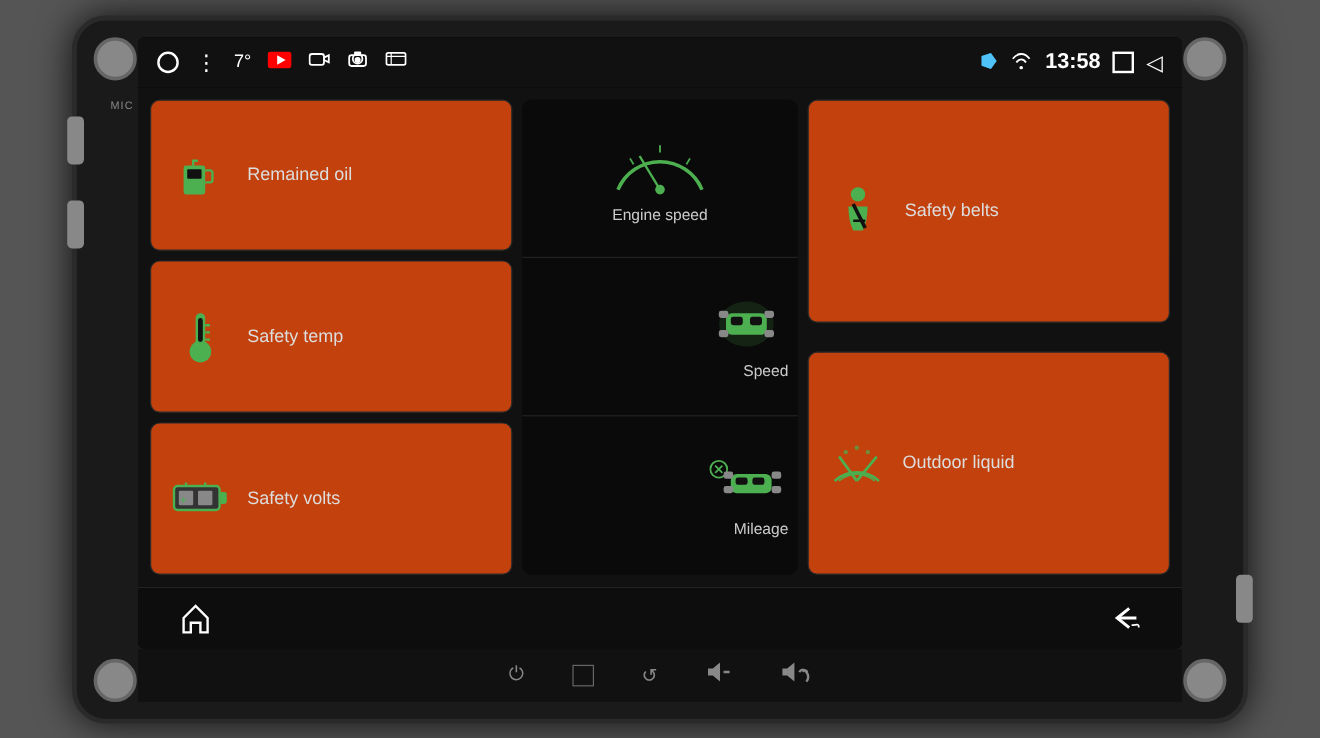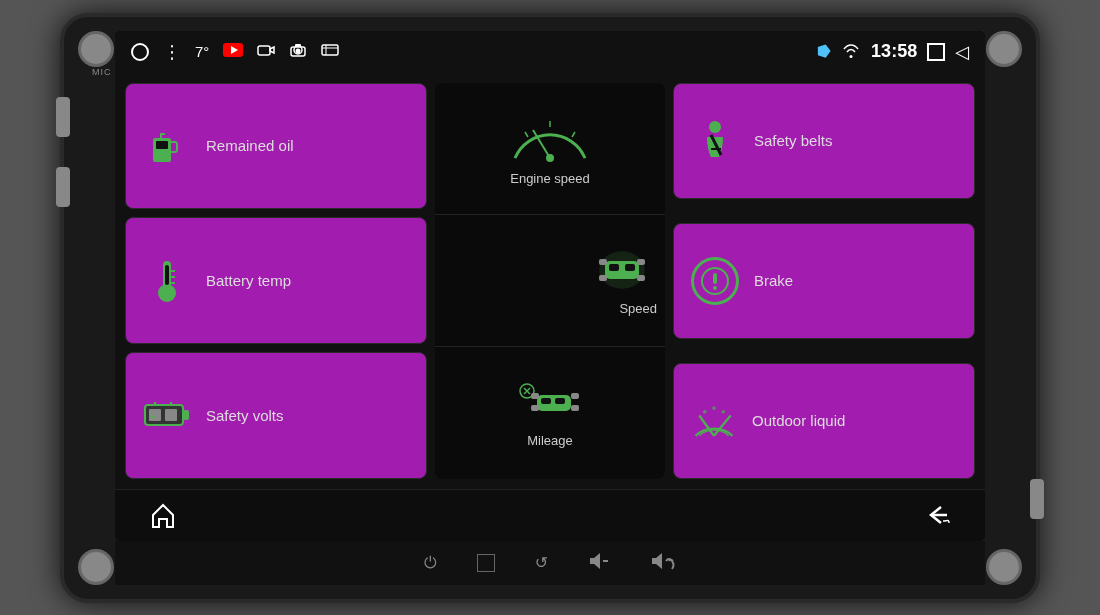--- a/index.html
+++ b/index.html
@@ -52,21 +52,21 @@
       border: 3px solid #666;
     }
     .corner-circle.tl { top: 14px; left: 14px; }
     .corner-circle.tr { top: 14px; right: 14px; }
     .corner-circle.bl { bottom: 14px; left: 14px; }
     .corner-circle.br { bottom: 14px; right: 14px; }
 
     
     .mic-label {
       position: absolute;
-      top: 50px;
+      top: 66px;
       left: 28px;
       color: #888;
       font-size: 9px;
       letter-spacing: 1px;
     }
 
     .screen {
       width: 870px;
       height: 510px;
       background: #000;
@@ -153,21 +153,21 @@
     
     .right-col {
       display: flex;
       flex-direction: column;
       gap: 24px;
       flex: 1;
     }
 
     
     .menu-tile {
-      background: #a21caf;
+      background: #c2410c;
       border-radius: 8px;
       display: flex;
       align-items: center;
       gap: 14px;
       padding: 0 16px;
       flex: 1;
       cursor: pointer;
       border: 1px solid #2a2a2a;
     }
 
@@ -204,21 +204,21 @@
       align-items: flex-end;
       justify-content: center;
       border-bottom: 1px solid #222;
       padding: 8px;
     }
 
     .center-bot {
       flex: 1;
       display: flex;
       flex-direction: column;
-      align-items: center;
+      align-items: flex-end;
       justify-content: center;
       padding: 8px;
     }
 
     .center-label {
       color: #ccc;
       font-size: 13px;
       margin-top: 6px;
     }
 
@@ -381,21 +381,21 @@
           <div class="tile-icon">
             <svg width="36" height="48" viewBox="0 0 36 48" fill="none">
               <rect x="14" y="4" width="8" height="28" rx="4" fill="#4CAF50"></rect>
               <circle cx="18" cy="36" r="9" fill="#4CAF50"></circle>
               <rect x="16" y="8" width="4" height="20" rx="2" fill="#111"></rect>
               <line x1="22" y1="14" x2="26" y2="14" stroke="#4CAF50" stroke-width="2"></line>
               <line x1="22" y1="20" x2="26" y2="20" stroke="#4CAF50" stroke-width="2"></line>
               <line x1="22" y1="26" x2="26" y2="26" stroke="#4CAF50" stroke-width="2"></line>
             </svg>
           </div>
-          <span class="tile-label">Battery temp</span>
+          <span class="tile-label">Safety temp</span>
         </div>
 
         <div class="menu-tile">
           <div class="tile-icon">
             <svg width="48" height="32" viewBox="0 0 48 32" fill="none">
               <rect x="2" y="6" width="38" height="20" rx="3" fill="#333" stroke="#4CAF50" stroke-width="2"></rect>
               <rect x="40" y="11" width="6" height="10" rx="2" fill="#4CAF50"></rect>
               <rect x="6" y="10" width="12" height="12" rx="1" fill="#888"></rect>
               <rect x="22" y="10" width="12" height="12" rx="1" fill="#888"></rect>
               <line x1="12" y1="6" x2="12" y2="3" stroke="#4CAF50" stroke-width="2"></line>
@@ -478,33 +478,20 @@
               <circle cx="22" cy="8" r="6" fill="#4CAF50"></circle>
               <path d="M14 18 Q14 30 18 38 L26 38 Q30 30 30 18 Z" fill="#4CAF50"></path>
 
               <line x1="18" y1="16" x2="28" y2="36" stroke="#111" stroke-width="3"></line>
               <line x1="18" y1="30" x2="28" y2="30" stroke="#111" stroke-width="2"></line>
             </svg>
           </div>
           <span class="tile-label">Safety belts</span>
         </div>
 
-        <div class="menu-tile">
-          <div class="tile-icon">
-            <div class="brake-outer">
-              <svg width="30" height="30" viewBox="0 0 30 30" fill="none">
-
-                <circle cx="15" cy="15" r="13" stroke="#4CAF50" stroke-width="2" fill="none"></circle>
-                <rect x="13" y="7" width="4" height="11" rx="2" fill="#4CAF50"></rect>
-                <circle cx="15" cy="22" r="2" fill="#4CAF50"></circle>
-              </svg>
-            </div>
-          </div>
-          <span class="tile-label">Brake</span>
-        </div>
 
         <div class="menu-tile">
           <div class="tile-icon wiper-icon">
             <svg width="52" height="40" viewBox="0 0 52 40" fill="none">
 
               <path d="M6 36 A30 30 0 0 1 46 36" stroke="#4CAF50" stroke-width="2.5" fill="none"></path>
               <path d="M10 36 A24 24 0 0 1 42 36" stroke="#4CAF50" stroke-width="1.5" fill="none"></path>
 
               <line x1="26" y1="36" x2="10" y2="14" stroke="#4CAF50" stroke-width="2.5"></line>
               <line x1="26" y1="36" x2="44" y2="14" stroke="#4CAF50" stroke-width="2.5"></line>

